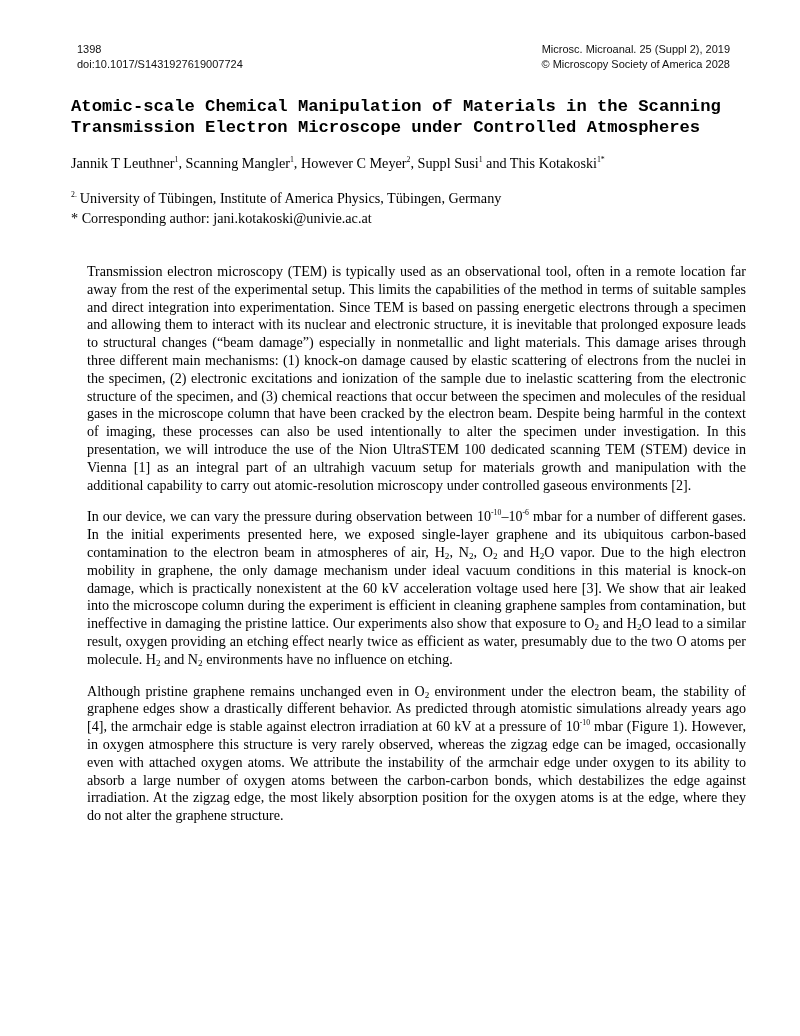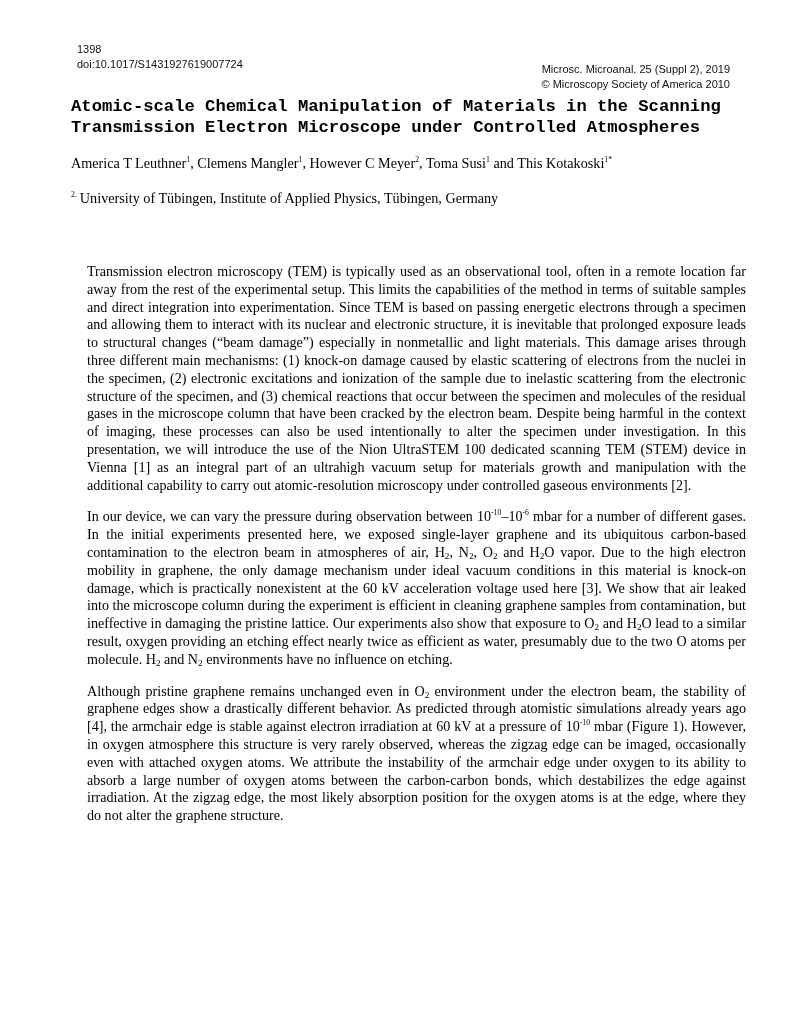--- a/index.html
+++ b/index.html
@@ -1,20 +1,20 @@
 <!DOCTYPE html>
 <html><head>
 <meta charset="utf-8">
 <style>
   html, body { margin: 0; padding: 0; background: #ffffff; }
   body { width: 800px; height: 1036px; position: relative; overflow: hidden; color: #000; }
   .page { position: absolute; left: 71px; top: 0; width: 659px; }
   .hdr { position: absolute; top: 42px; left: 0; width: 659px; font-family: "Liberation Sans", sans-serif; font-size: 11px; line-height: 15px; color: #111; }
   .hdr-left { position: absolute; left: 6px; top: 0; }
-  .hdr-right { position: absolute; right: 0; top: 0; text-align: right; margin-top: 20px; }
+  .hdr-right { position: absolute; right: 0; top: 0; text-align: right; }
   .hdr div { white-space: nowrap; }
   .title { position: absolute; top: 96px; left: 0; width: 659px; font-family: Liberation Mono, monospace; font-weight: bold; font-size: 17.2px; line-height: 21px; }
   .authors { position: absolute; top: 154px; left: 0; width: 659px; font-family: "Liberation Serif", serif; font-size: 14.2px; line-height: 18px; white-space: nowrap; }
   .affils { position: absolute; top: 189px; left: 0; width: 659px; font-family: "Liberation Serif", serif; font-size: 14.2px; line-height: 19.5px; }
   .affils div { white-space: nowrap; }
   .body-text { position: absolute; top: 263px; left: 16px; width: 659px; font-family: "Liberation Serif", serif; font-size: 14.1px; line-height: 17.8px; text-align: justify; }
   .body-text p { margin: 0 0 14px 0; }
   sup { font-size: 0.55em; vertical-align: 0.75em; line-height: 0; }
   sub { font-size: 0.65em; vertical-align: -0.2em; line-height: 0; }
   .affil-mark { font-size: 0.55em; vertical-align: 0.75em; line-height: 0; margin-right: 3px; }
@@ -23,30 +23,31 @@
 <body>
 
 <div class="page">
   <div class="hdr">
     <div class="hdr-left">
       <div>1398</div>
       <div>doi:10.1017/S1431927619007724</div>
     </div>
     <div class="hdr-right">
       <div>Microsc. Microanal. 25 (Suppl 2), 2019</div>
-      <div>© Microscopy Society of America 2010</div>
+      <div>© Microscopy Society of America 2028</div>
     </div>
   </div>
 
   <div class="title">Atomic-scale Chemical Manipulation of Materials in the Scanning Transmission Electron Microscope under Controlled Atmospheres</div>
 
-  <div class="authors" id="authors"><span>America T Leuthner</span><sup>1</sup><span>, </span><span>Clemens Mangler</span><sup>1</sup><span>, </span><span>However C Meyer</span><sup>2</sup><span>, </span><span>Toma Susi</span><sup>1</sup><span> and </span><span>This Kotakoski</span><sup>1*</sup></div>
+  <div class="authors" id="authors"><span>Jannik T Leuthner</span><sup>1</sup><span>, </span><span>Scanning Mangler</span><sup>1</sup><span>, </span><span>However C Meyer</span><sup>2</sup><span>, </span><span>Suppl Susi</span><sup>1</sup><span> and </span><span>This Kotakoski</span><sup>1*</sup></div>
 
   <div class="affils">
-    <div><span class="affil-mark">2.</span><span>University of Tübingen, Institute of Applied Physics, Tübingen, Germany</span></div>
+    <div><span class="affil-mark">2.</span><span>University of Tübingen, Institute of America Physics, Tübingen, Germany</span></div>
+    <div>* Corresponding author: jani.kotakoski@univie.ac.at</div>
   </div>
 
   <div class="body-text" id="body">
       <p><span>Transmission electron microscopy (TEM) is typically used as an observational tool, often in a remote location far away from the rest of the experimental setup. This limits the capabilities of the method in terms of suitable samples and direct integration into experimentation. Since TEM is based on passing energetic electrons through a specimen and allowing them to interact with its nuclear and electronic structure, it is inevitable that prolonged exposure leads to structural changes (“beam damage”) especially in nonmetallic and light materials. This damage arises through three different main mechanisms: (1) knock-on damage caused by elastic scattering of electrons from the nuclei in the specimen, (2) electronic excitations and ionization of the sample due to inelastic scattering from the electronic structure of the specimen, and (3) chemical reactions that occur between the specimen and molecules of the residual gases in the microscope column that have been cracked by the electron beam. Despite being harmful in the context of imaging, these processes can also be used intentionally to alter the specimen under investigation. In this presentation, we will introduce the use of the Nion UltraSTEM 100 dedicated scanning TEM (STEM) device in Vienna [1] as an integral part of an ultrahigh vacuum setup for materials growth and manipulation with the additional capability to carry out atomic-resolution microscopy under controlled gaseous environments [2].</span></p>
       <p><span>In our device, we can vary the pressure during observation between 10</span><sup>-10</sup><span>–10</span><sup>-6</sup><span> mbar for a number of different gases. In the initial experiments presented here, we exposed single-layer graphene and its ubiquitous carbon-based contamination to the electron beam in atmospheres of air, H</span><sub>2</sub><span>, N</span><sub>2</sub><span>, O</span><sub>2</sub><span> and H</span><sub>2</sub><span>O vapor. Due to the high electron mobility in graphene, the only damage mechanism under ideal vacuum conditions in this material is knock-on damage, which is practically nonexistent at the 60 kV acceleration voltage used here [3]. We show that air leaked into the microscope column during the experiment is efficient in cleaning graphene samples from contamination, but ineffective in damaging the pristine lattice. Our experiments also show that exposure to O</span><sub>2</sub><span> and H</span><sub>2</sub><span>O lead to a similar result, oxygen providing an etching effect nearly twice as efficient as water, presumably due to the two O atoms per molecule. H</span><sub>2</sub><span> and N</span><sub>2</sub><span> environments have no influence on etching.</span></p>
       <p><span>Although pristine graphene remains unchanged even in O</span><sub>2</sub><span> environment under the electron beam, the stability of graphene edges show a drastically different behavior. As predicted through atomistic simulations already years ago [4], the armchair edge is stable against electron irradiation at 60 kV at a pressure of 10</span><sup>-10</sup><span> mbar (Figure 1). However, in oxygen atmosphere this structure is very rarely observed, whereas the zigzag edge can be imaged, occasionally even with attached oxygen atoms. We attribute the instability of the armchair edge under oxygen to its ability to absorb a large number of oxygen atoms between the carbon-carbon bonds, which destabilizes the edge against irradiation. At the zigzag edge, the most likely absorption position for the oxygen atoms is at the edge, where they do not alter the graphene structure.</span></p>
     </div>
 </div>
 
 </body></html>

